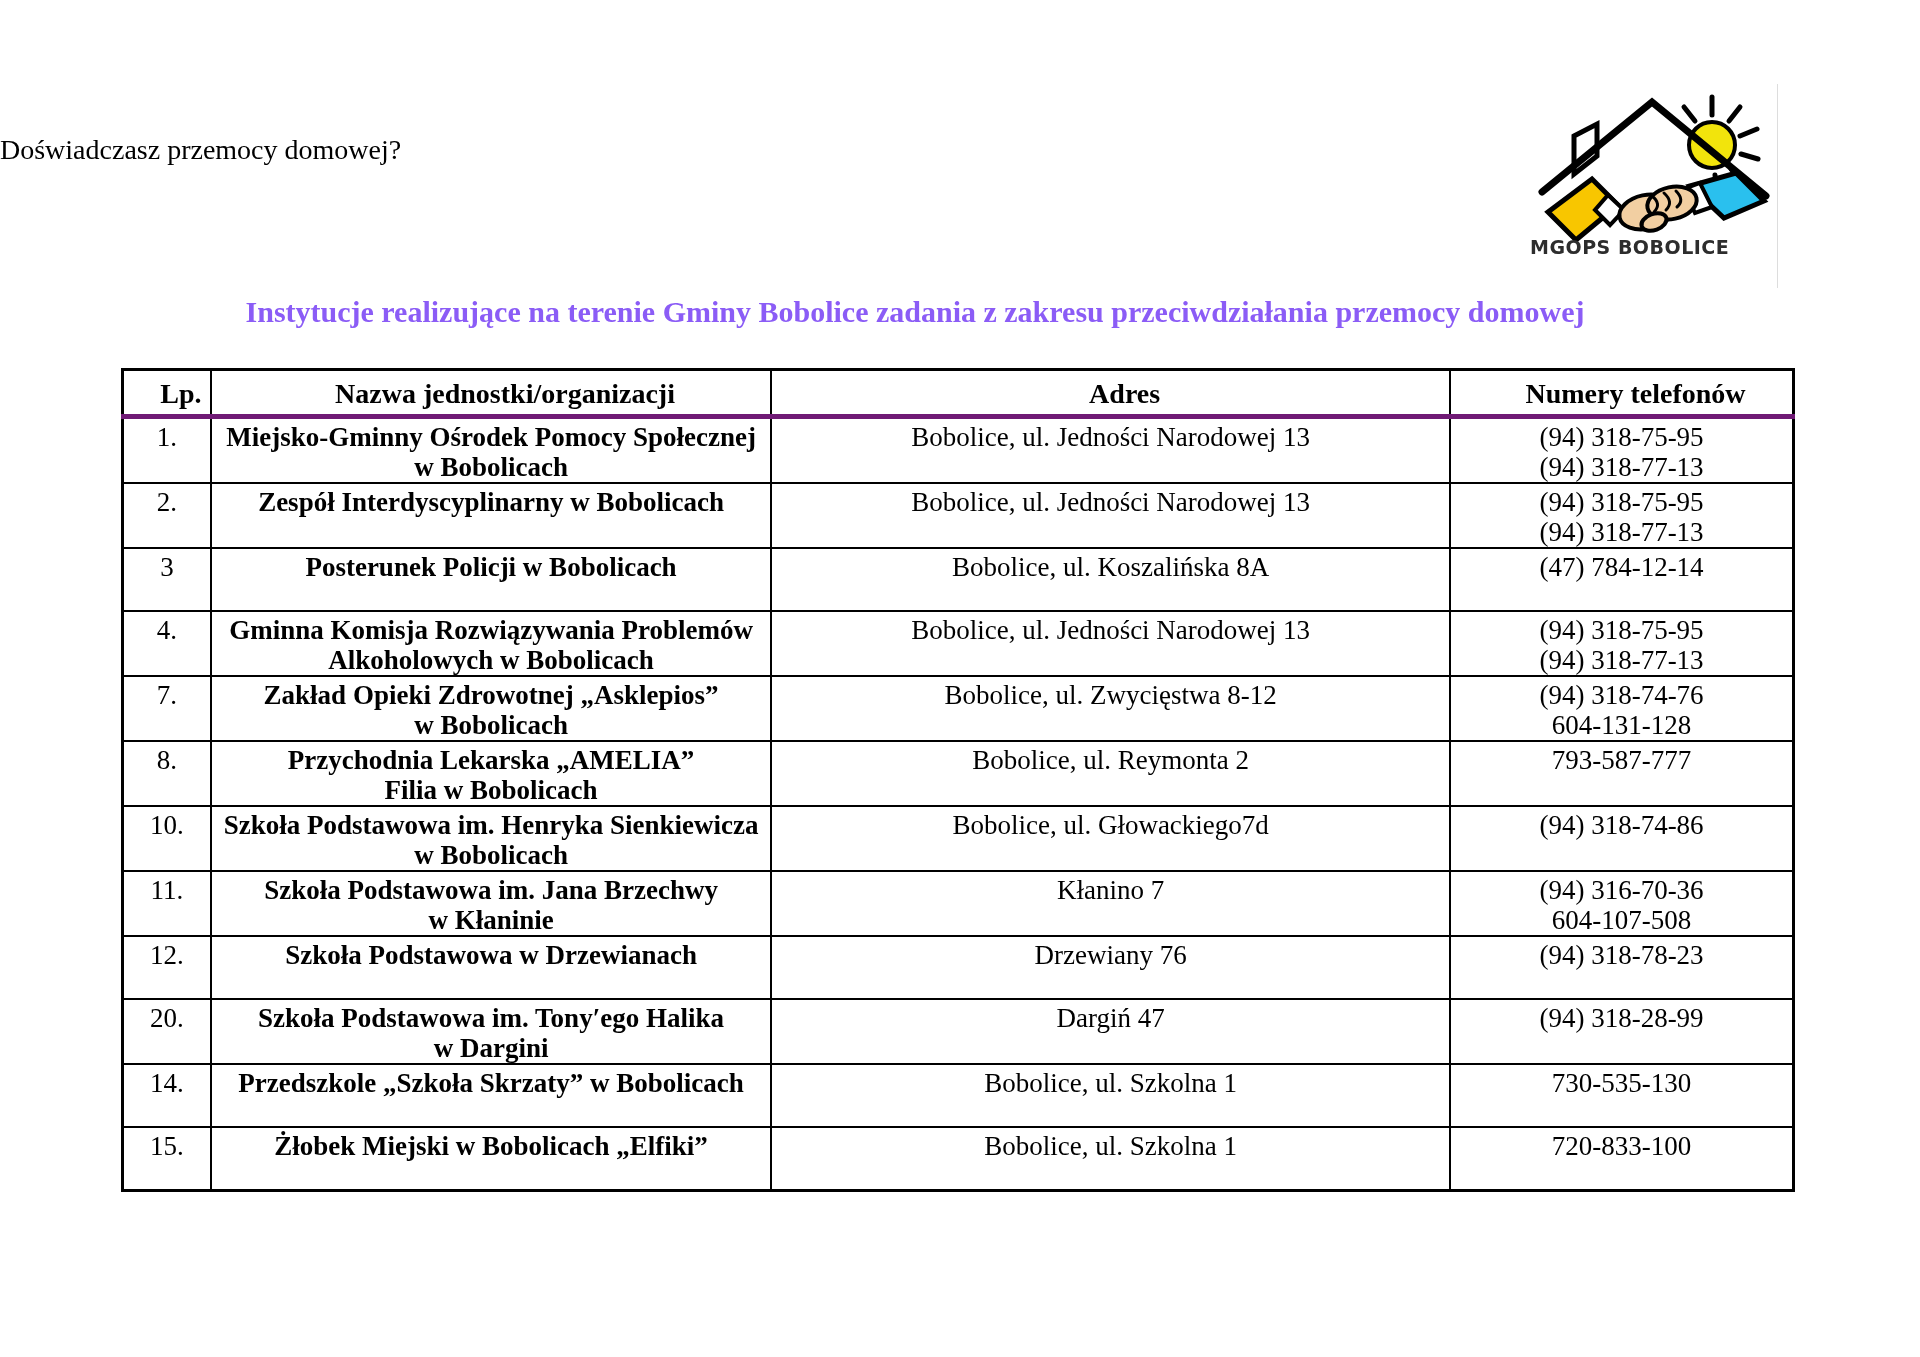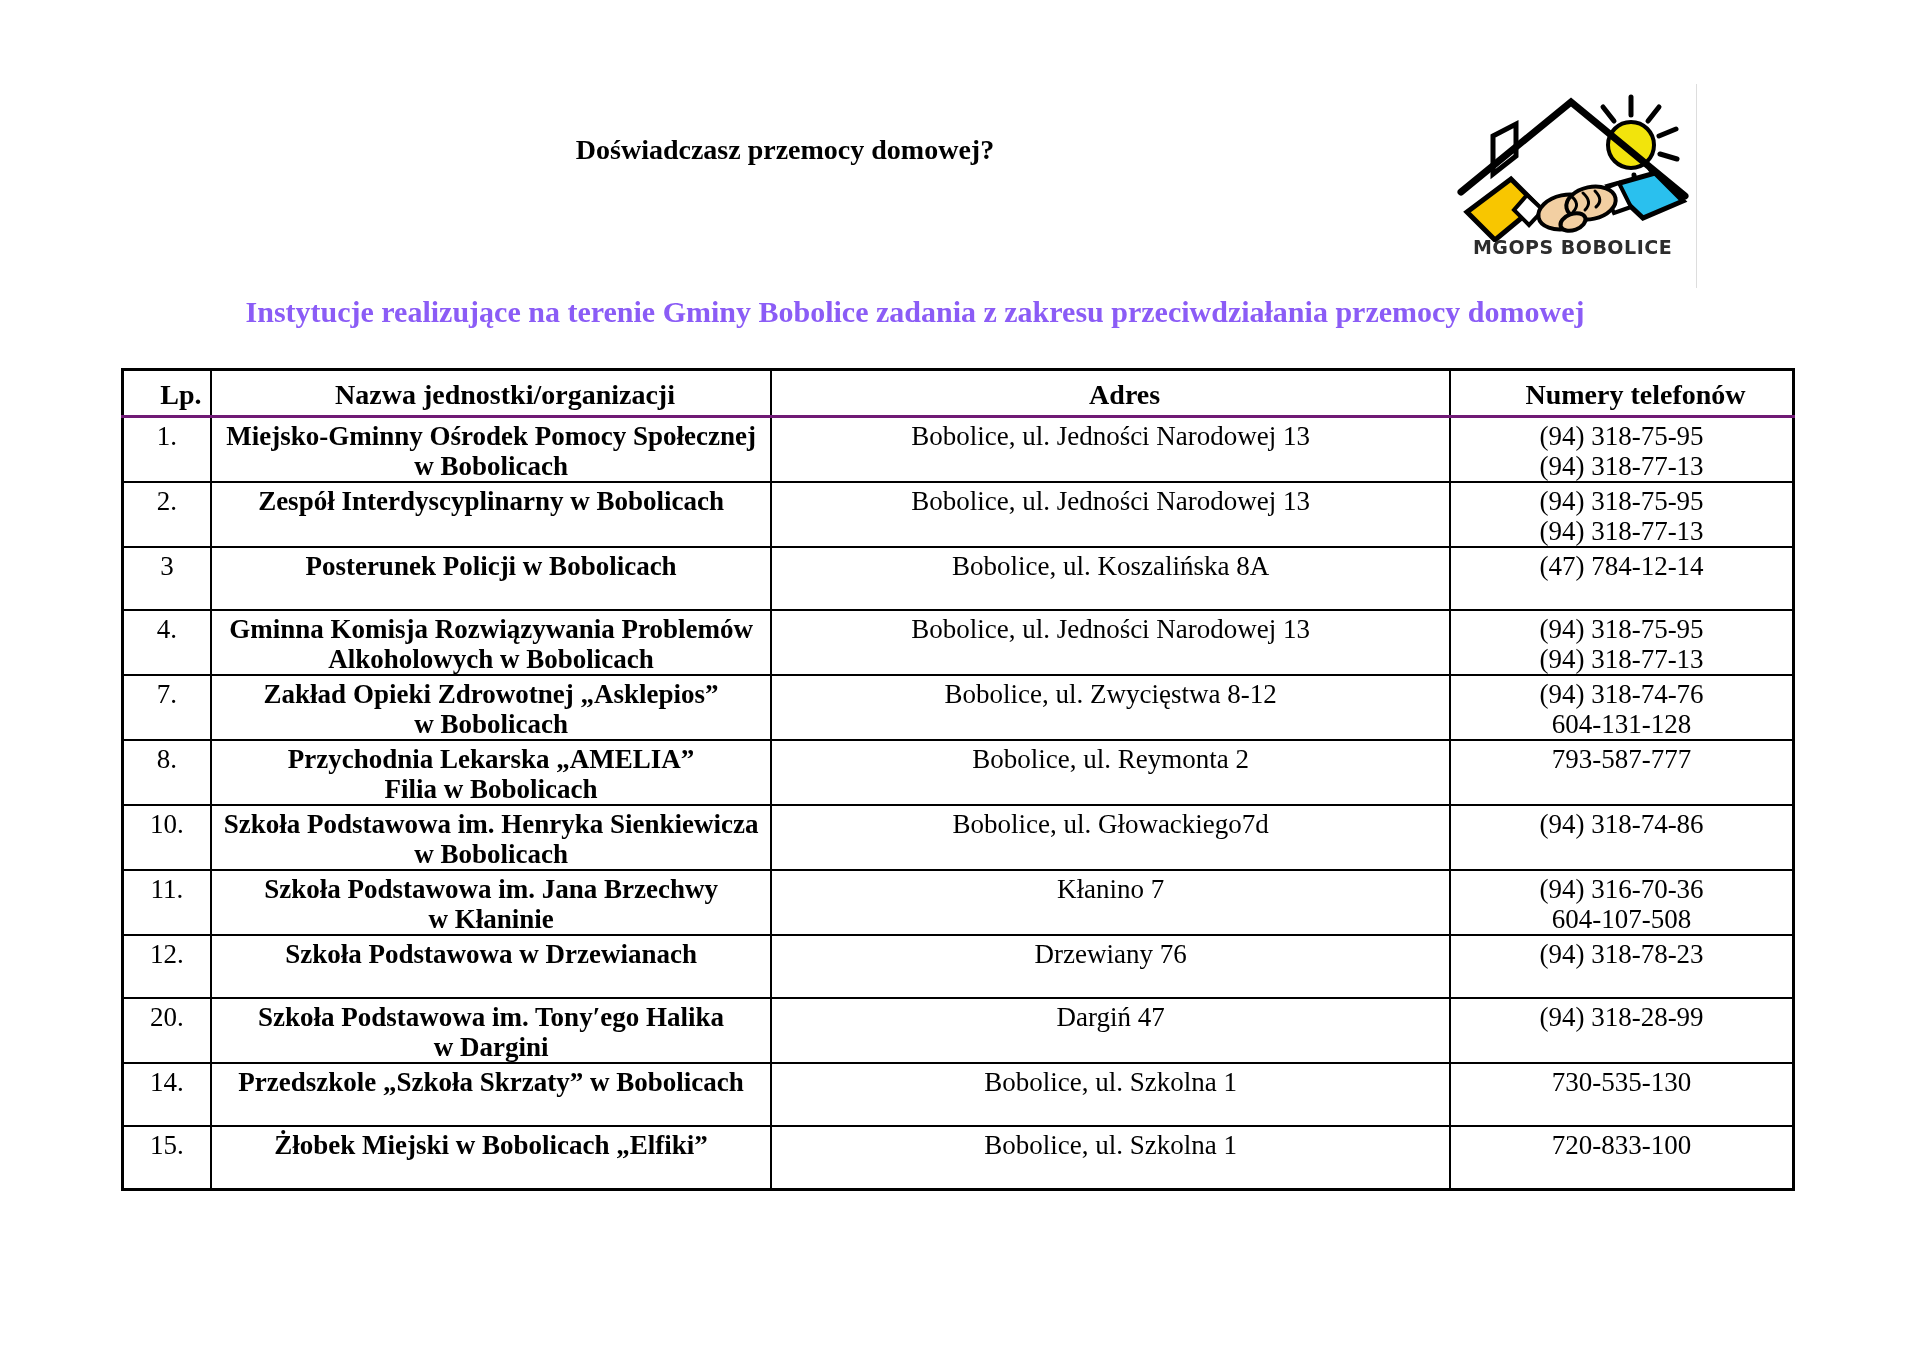--- a/index.html
+++ b/index.html
@@ -8,33 +8,32 @@
     width: 1920px; height: 1357px;
     position: relative;
     font-family: "Liberation Serif", serif;
     color: #000;
     overflow: hidden;
   }
   .page { position: absolute; inset: 0; background: #fff; }
 
   .hline1 {
     position: absolute; top: 133px; left: 0; width: 1570px;
-    text-align: center; font-weight: bold; font-size: 28px; line-height: 34px;
+    font-weight: normal; font-size: 28px; line-height: 34px;
   }
   .hline2 {
     position: absolute; top: 163px; left: 0; width: 1570px;
     text-align: center; font-weight: bold; font-size: 28px; line-height: 46px;
     white-space: nowrap;
   }
   .hline2 .big { font-size: 39px; }
 
   .logo {
-    position: absolute; left: 1449px; top: 84px; width: 248px; height: 204px;
+    position: absolute; left: 1530px; top: 84px; width: 248px; height: 204px;
     border-right: 1px solid #dddddd;
-    text-align: center;
   }
   .logo svg { display: block; margin: 0 auto; }
   .logo-caption {
     font-family: "DejaVu Sans", sans-serif;
     font-weight: bold; font-size: 19px; letter-spacing: 0.5px;
     color: #2d2d2d; margin-top: -6px;
   }
 
   .red-title {
     position: absolute; top: 294px; left: 50px; width: 1730px;
@@ -52,21 +51,21 @@
     font-size: 27px;
     line-height: 30px;
     padding: 3px 6px 0 6px;
     overflow: hidden;
   }
   .doc-table th {
     height: 47px;
     vertical-align: middle;
     font-weight: bold;
     font-size: 28px;
-    border-bottom: 3px solid #701a75;
+    border-bottom: 5px solid #701a75;
     padding-left: 34px;
   }
   .doc-table td { vertical-align: top; }
   .doc-table tbody tr { height: 63px; }
   .c-lp    { width: 88px;  }
   .c-name  { width: 558px; }
   .c-addr  { width: 676px; }
   .c-phone { width: 342px; }
   td.c-name { font-weight: bold; }
 </style>

